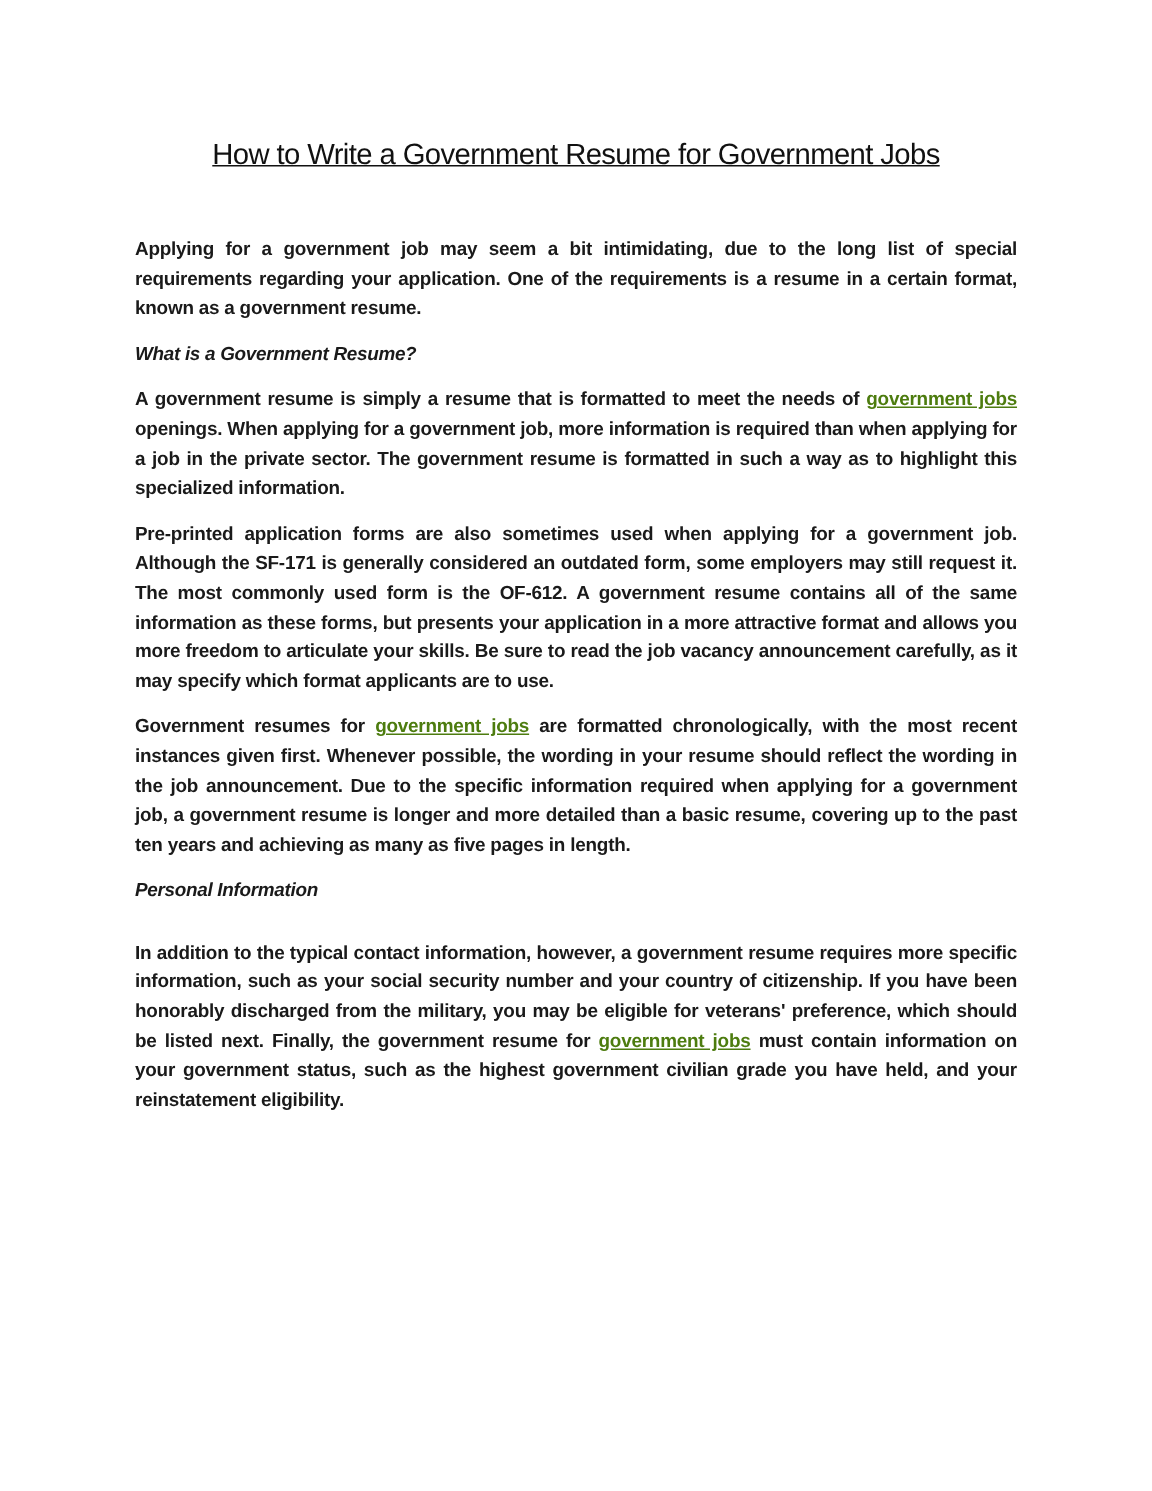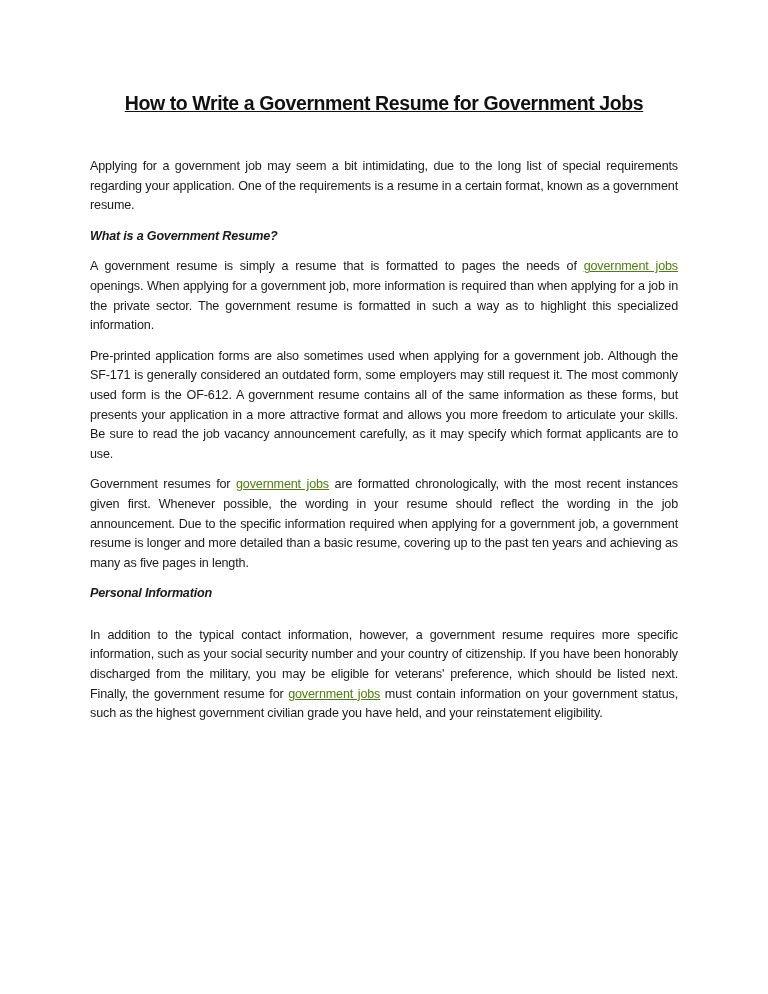--- a/index.html
+++ b/index.html
@@ -3,46 +3,46 @@
 <meta charset="utf-8">
 <style>
   html, body { margin: 0; padding: 0; background: #ffffff; }
   body { width: 768px; height: 994px; overflow: hidden; position: relative; }
   .page {
     position: absolute; left: 90px; top: 92px; width: 588px;
     font-family: "Liberation Sans", sans-serif;
     color: #1a1a1a;
   }
   .title {
-    text-align: center; font-weight: bold; font-size: 19.5px;
+    text-align: center; font-weight: normal; font-size: 19.5px;
     text-decoration: underline; letter-spacing: -0.4px;
     margin: 0 0 42px 0; color: #111;
   }
   p {
     margin: 0 0 11px 0; font-size: 12.6px; line-height: 19.6px;
-    text-align: justify; letter-spacing: -0.15px;
+    text-align: justify; letter-spacing: -0.15px; font-weight: bold;
   }
   h3 {
     margin: 0 0 11px 0; font-size: 12.6px; line-height: 19.6px;
     font-weight: bold; letter-spacing: -0.2px; font-style: italic;
   }
   .gap { height: 11px; }
   a.link { color: #4d7c0f; text-decoration: underline; }
 </style>
 </head>
 <body>
 
 <div class="page">
   <div class="title">How to Write a Government Resume for Government Jobs</div>
 
   <p>Applying for a government job may seem a bit intimidating, due to the long list of special requirements regarding your application. One of the requirements is a resume in a certain format, known as a government resume.</p>
 
   <h3>What is a Government Resume?</h3>
 
-  <p><span>A government resume is simply a resume that is formatted to pages the needs of </span><a class="link">government jobs</a><span> openings. When applying for a government job, more information is required than when applying for a job in the private sector. The government resume is formatted in such a way as to highlight this specialized information.</span></p>
+  <p><span>A government resume is simply a resume that is formatted to meet the needs of </span><a class="link">government jobs</a><span> openings. When applying for a government job, more information is required than when applying for a job in the private sector. The government resume is formatted in such a way as to highlight this specialized information.</span></p>
 
   <p>Pre-printed application forms are also sometimes used when applying for a government job. Although the SF-171 is generally considered an outdated form, some employers may still request it. The most commonly used form is the OF-612. A government resume contains all of the same information as these forms, but presents your application in a more attractive format and allows you more freedom to articulate your skills. Be sure to read the job vacancy announcement carefully, as it may specify which format applicants are to use.</p>
 
   <p><span>Government resumes for </span><a class="link">government jobs</a><span> are formatted chronologically, with the most recent instances given first. Whenever possible, the wording in your resume should reflect the wording in the job announcement. Due to the specific information required when applying for a government job, a government resume is longer and more detailed than a basic resume, covering up to the past ten years and achieving as many as five pages in length.</span></p>
 
   <h3>Personal Information</h3>
 
 
   <div class="gap"></div>
 

